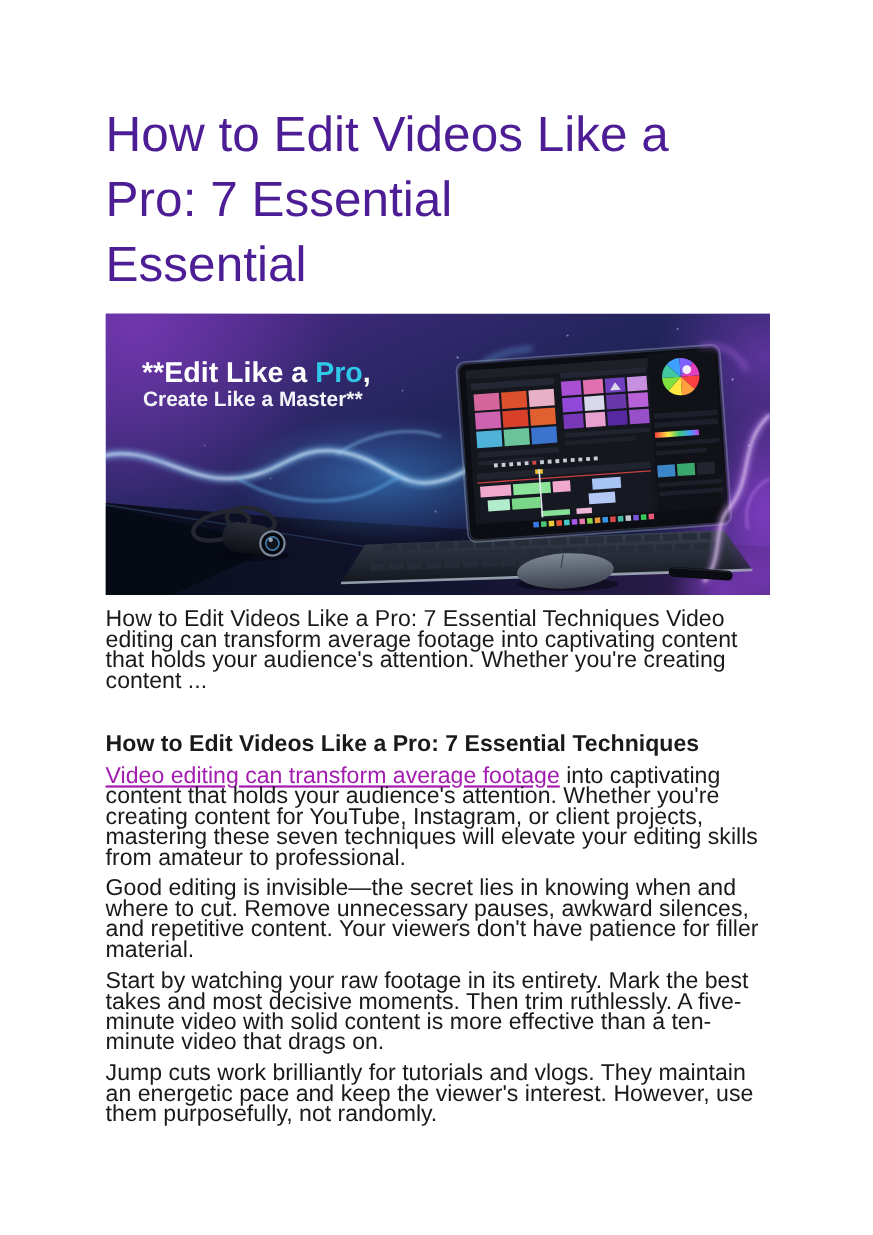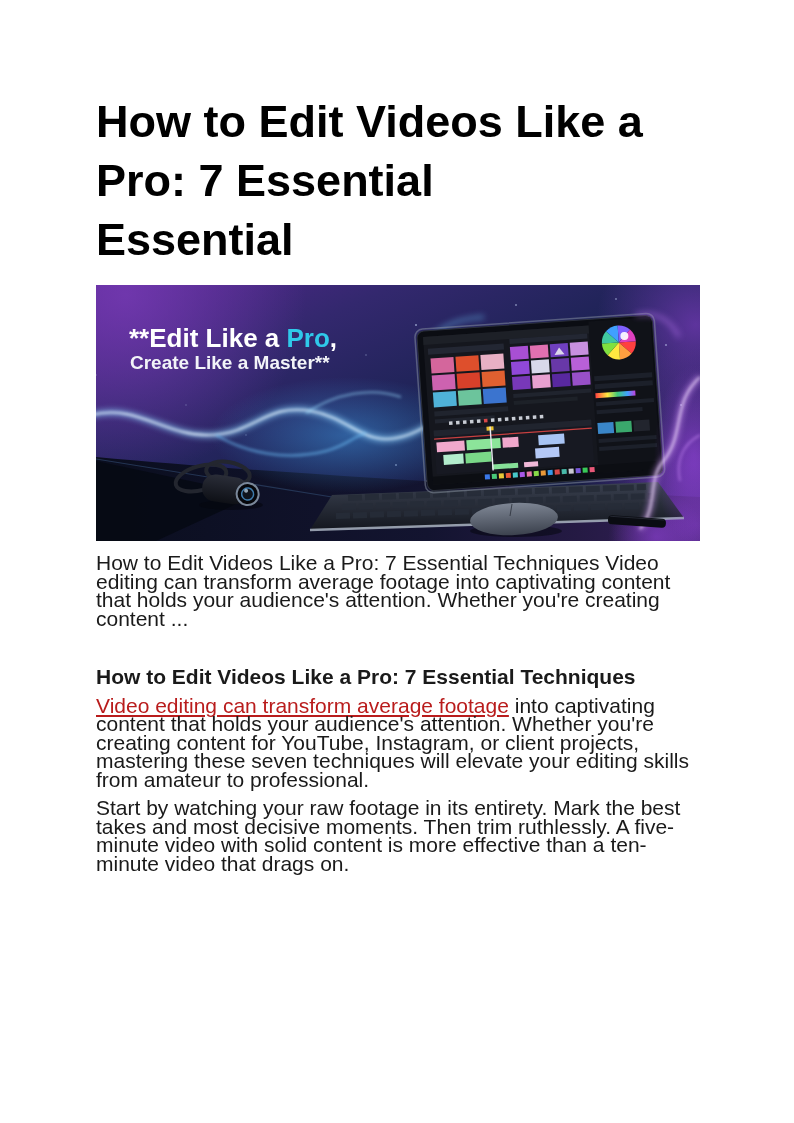--- a/index.html
+++ b/index.html
@@ -3,30 +3,30 @@
 <meta charset="utf-8">
 <style>
   html,body{margin:0;padding:0;}
   body{
     width:794px;height:1123px;background:#ffffff;
     font-family:"Liberation Sans",sans-serif;color:#1a1a1a;
     overflow:hidden;
   }
   .content{margin:0 94px 0 96px;width:604px;}
   h1.doc-title{
-    font-size:45px;line-height:59px;font-weight:bold;color:#000000;
+    font-size:45px;line-height:59px;font-weight:normal;color:#4c1d95;
     margin:92px 0 0 0;
   }
   h1.doc-title span{display:block;}
   figure.hero{margin:16px 0 0 0;padding:0;width:516px;height:256px;}
   figure.hero svg{display:block;}
   p,.h-sec{font-size:21px;line-height:18.5px;margin:0 0 10px 0;color:#1a1a1a;}
   p.summary{margin:13px 0 40px 0;}
   .h-sec{font-weight:bold;}
-  a.doc-link{color:#b91c1c;text-decoration:underline;}
+  a.doc-link{color:#a21caf;text-decoration:underline;}
   .svgtxt{font-family:"Liberation Sans",sans-serif;font-weight:bold;white-space:pre;}
 </style>
 </head>
 <body>
 
 <div class="content">
 
   <h1 class="doc-title">
     <span>How to Edit Videos Like a</span>
     <span>Pro: 7 Essential</span>
@@ -303,16 +303,18 @@
     </svg>
   </figure>
 
   <p class="summary">How to Edit Videos Like a Pro: 7 Essential Techniques Video editing can transform average footage into captivating content that holds your audience's attention. Whether you're creating content ...</p>
 
   <div class="h-sec">How to Edit Videos Like a Pro: 7 Essential Techniques</div>
 
   <p><a href="#" class="doc-link">Video editing can transform average footage</a><span> into captivating content that holds your audience's attention. Whether you're creating content for YouTube, Instagram, or client projects, mastering these seven techniques will elevate your editing skills from amateur to professional.</span></p>
 
 
+  <p>Good editing is invisible—the secret lies in knowing when and where to cut. Remove unnecessary pauses, awkward silences, and repetitive content. Your viewers don't have patience for filler material.</p>
   <p>Start by watching your raw footage in its entirety. Mark the best takes and most decisive moments. Then trim ruthlessly. A five-minute video with solid content is more effective than a ten-minute video that drags on.</p>
+  <p>Jump cuts work brilliantly for tutorials and vlogs. They maintain an energetic pace and keep the viewer's interest. However, use them purposefully, not randomly.</p>
 
 
 </div>
 
 </body></html>

